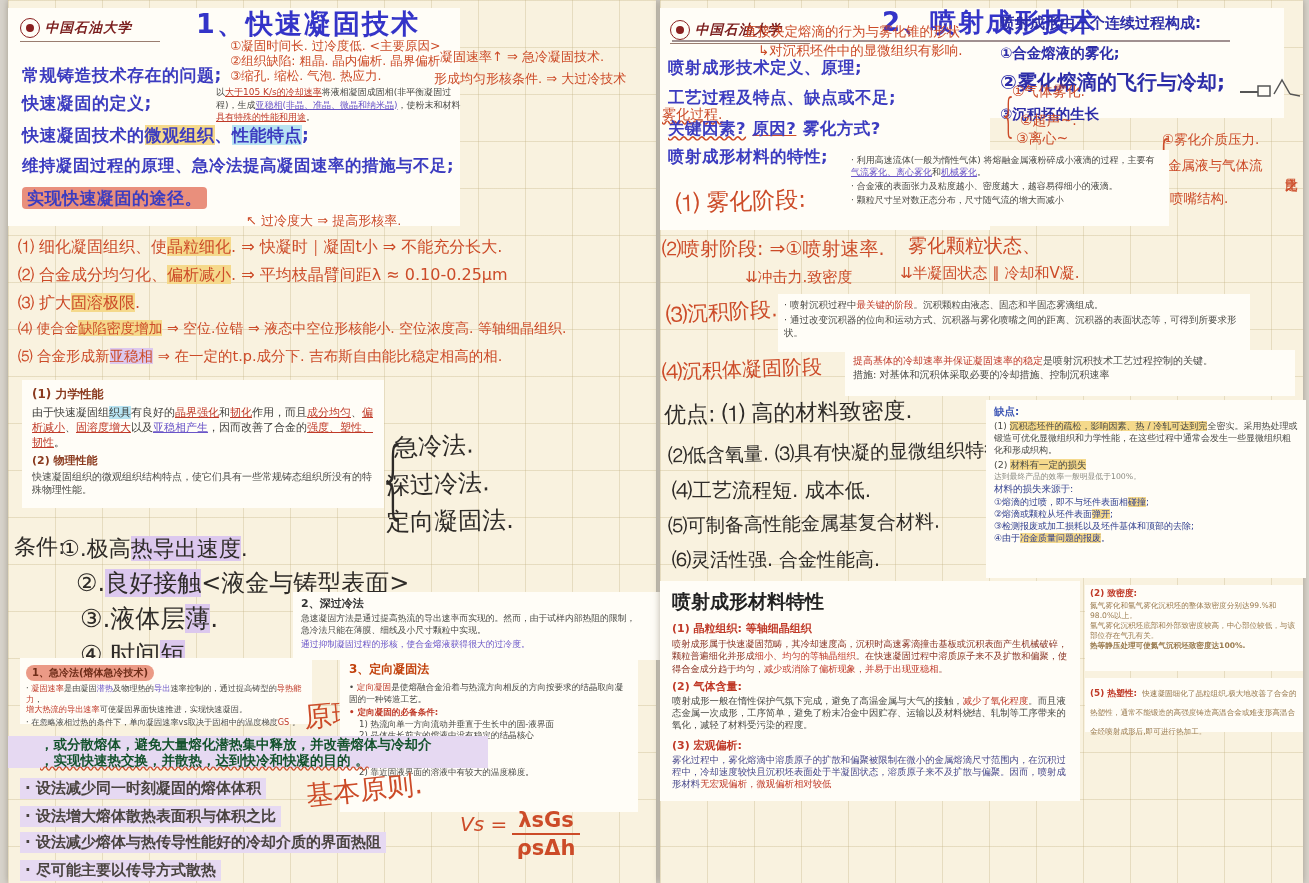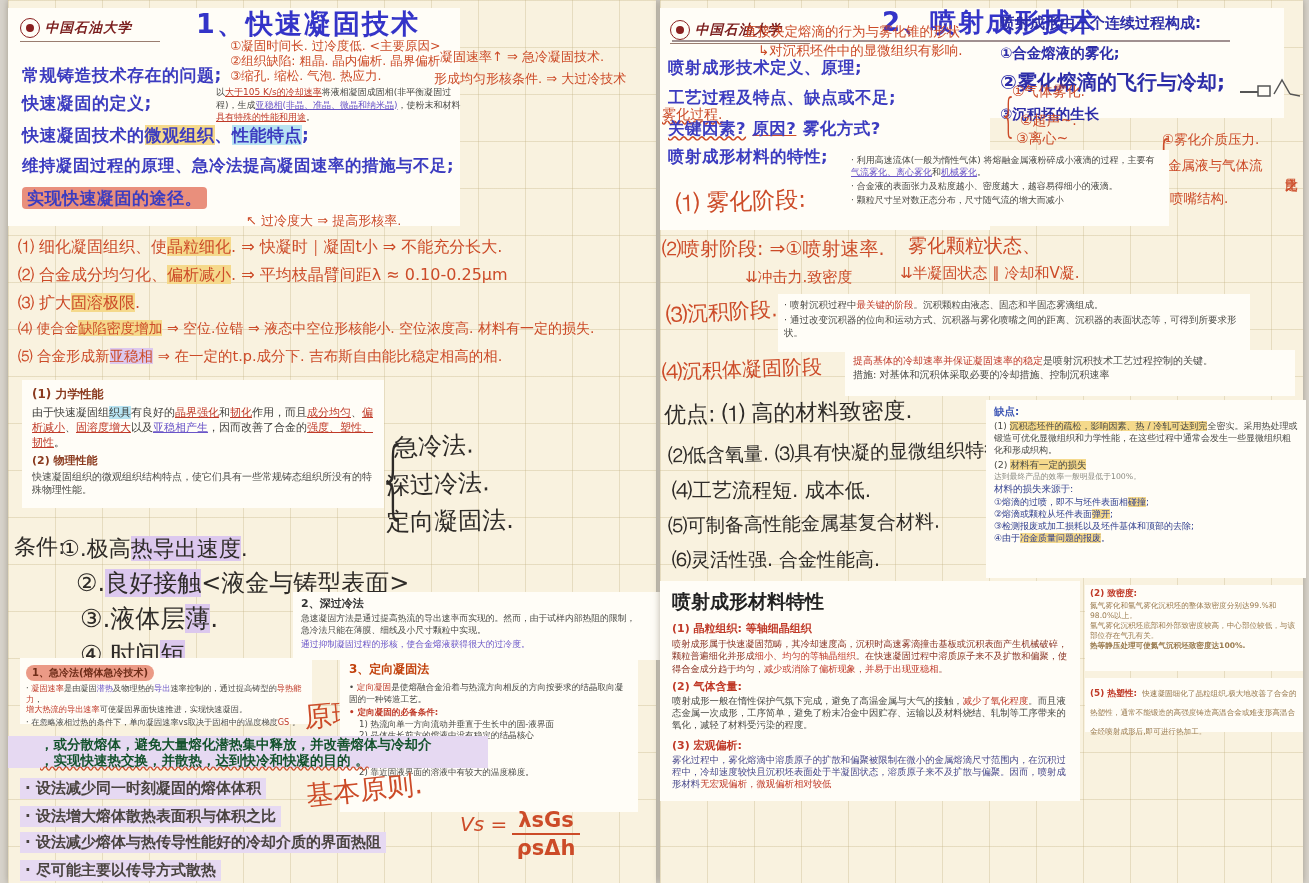--- a/index.html
+++ b/index.html
@@ -72,21 +72,21 @@
     <div class="abs note" style="left:208px;top:86px;width:252px;"><span>以</span><span class="red-u">大于105 K/s的冷却速率</span><span>将液相凝固成固相(非平衡凝固过程)，生成</span><span class="vio-u">亚稳相(非晶、准晶、微晶和纳米晶)</span><span>，使粉末和材料</span><span class="red-u">具有特殊的性能和用途</span><span>。</span></div>
     <div class="abs blue bullet" style="left:14px;top:124px;"><span>快速凝固技术的</span><span class="hl-y">微观组织</span><span>、</span><span class="hl-c">性能特点</span><span>;</span></div>
     <div class="abs blue bullet b2" style="left:14px;top:155px;">维持凝固过程的原理、急冷法提高凝固速率的措施与不足;</div>
     <div class="abs blue bullet" style="left:14px;top:187px;"><span class="hl-s">实现快速凝固的途径。</span></div>
 
     <div class="abs hw" style="left:238px;top:212px;font-size:13px;">↖ 过冷度大 ⇒ 提高形核率.</div>
 
     <div class="abs hw" style="left:10px;top:237px;font-size:16px;"><span>⑴ 细化凝固组织、使</span><span class="hl-y">晶粒细化</span><span>. ⇒ 快凝时｜凝固t小 ⇒ 不能充分长大.</span></div>
     <div class="abs hw" style="left:10px;top:265px;font-size:16px;"><span>⑵ 合金成分均匀化、</span><span class="hl-y">偏析减小</span><span>. ⇒ 平均枝晶臂间距λ ≈ 0.10-0.25μm</span></div>
     <div class="abs hw" style="left:10px;top:293px;font-size:16px;"><span>⑶ 扩大</span><span class="hl-y">固溶极限</span><span>.</span></div>
-    <div class="abs hw" style="left:10px;top:320px;font-size:14px;"><span>⑷ 使合金</span><span class="hl-y">缺陷密度增加</span><span> ⇒ 空位.位错 ⇒ 液态中空位形核能小. 空位浓度高. 材料有一定的损失.</span></div>
+    <div class="abs hw" style="left:10px;top:320px;font-size:14px;"><span>⑷ 使合金</span><span class="hl-y">缺陷密度增加</span><span> ⇒ 空位.位错 ⇒ 液态中空位形核能小. 空位浓度高. 等轴细晶组织.</span></div>
     <div class="abs hw" style="left:10px;top:347px;font-size:14.5px;"><span>⑸ 合金形成新</span><span class="hl-p">亚稳相</span><span> ⇒ 在一定的t.p.成分下. 吉布斯自由能比稳定相高的相.</span></div>
 
     <div class="abs wbox" style="left:14px;top:380px;width:362px;height:128px;padding:6px 10px;box-sizing:border-box;">
       <div style="font-size:12px;font-weight:bold;color:#8a3a1e;">(1) 力学性能</div>
       <div style="font-size:11px;line-height:15px;color:#3f3f3c;margin-top:2px;"><span>由于快速凝固组</span><span class="hl-c">织具</span><span>有良好的</span><span class="red-u">晶界强化</span><span>和</span><span class="red-u">韧化</span><span>作用，而且</span><span class="red-u">成分均匀</span><span>、</span><span class="red-u">偏析减小</span><span>、</span><span class="red-u">固溶度增大</span><span>以及</span><span class="vio-u">亚稳相产生</span><span>，因而改善了合金的</span><span class="red-u">强度、塑性、韧性</span><span>。</span></div>
       <div style="font-size:11px;font-weight:bold;color:#8a3a1e;margin-top:3px;">(2) 物理性能</div>
       <div style="font-size:10px;line-height:13px;color:#4a4a46;margin-top:2px;">快速凝固组织的微观组织结构特点，使它们具有一些常规铸态组织所没有的特殊物理性能。</div>
     </div>
 
     <div class="abs brace" style="left:358px;top:428px;font-size:86px;transform:scaleX(.55);">{</div>

